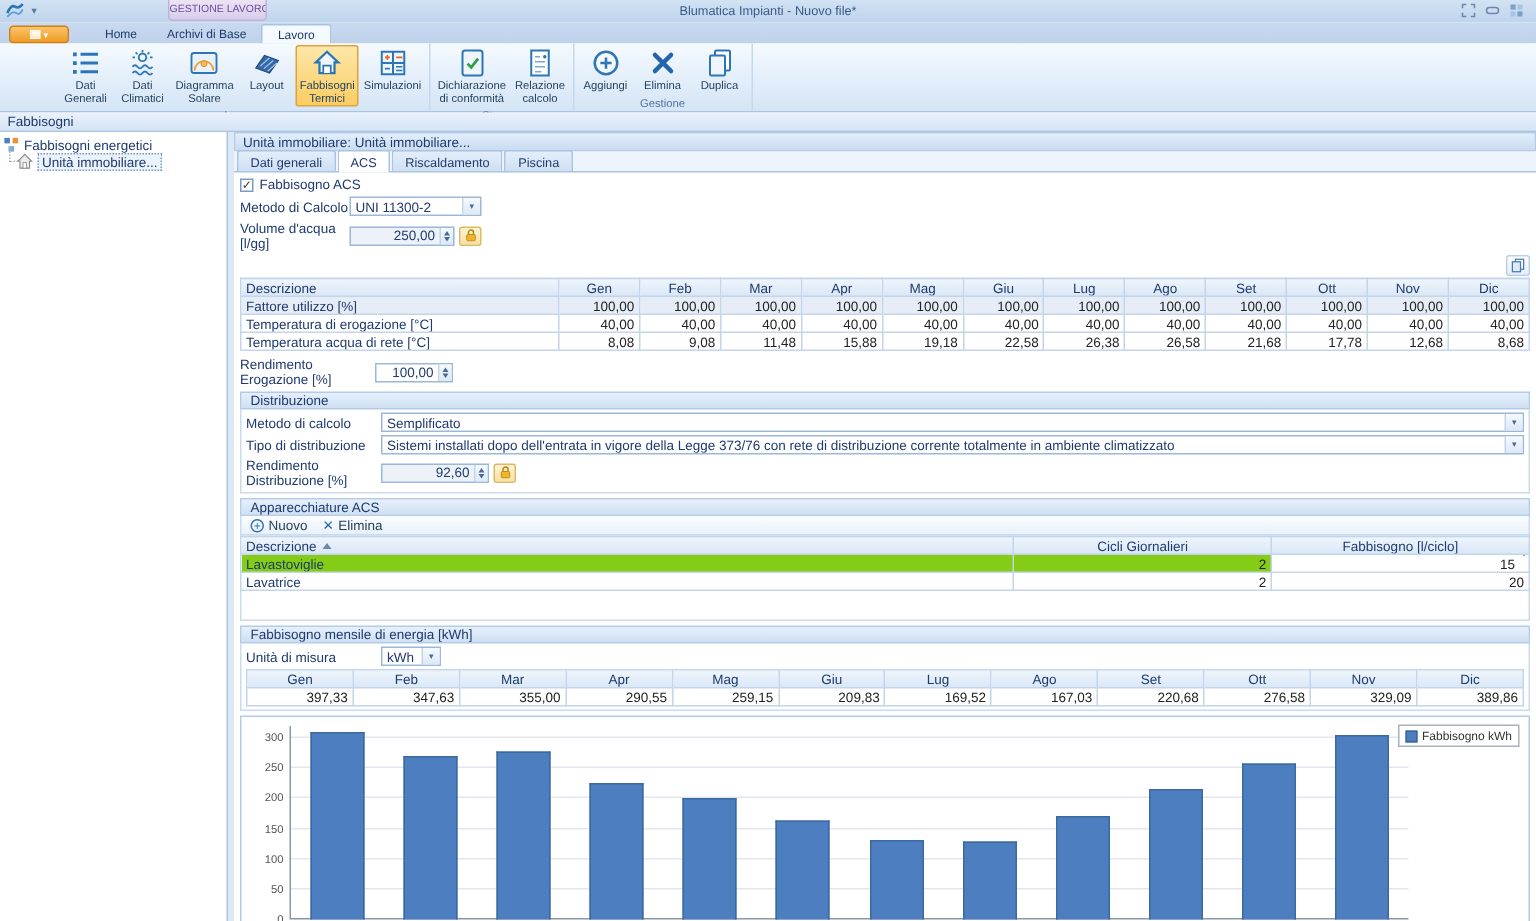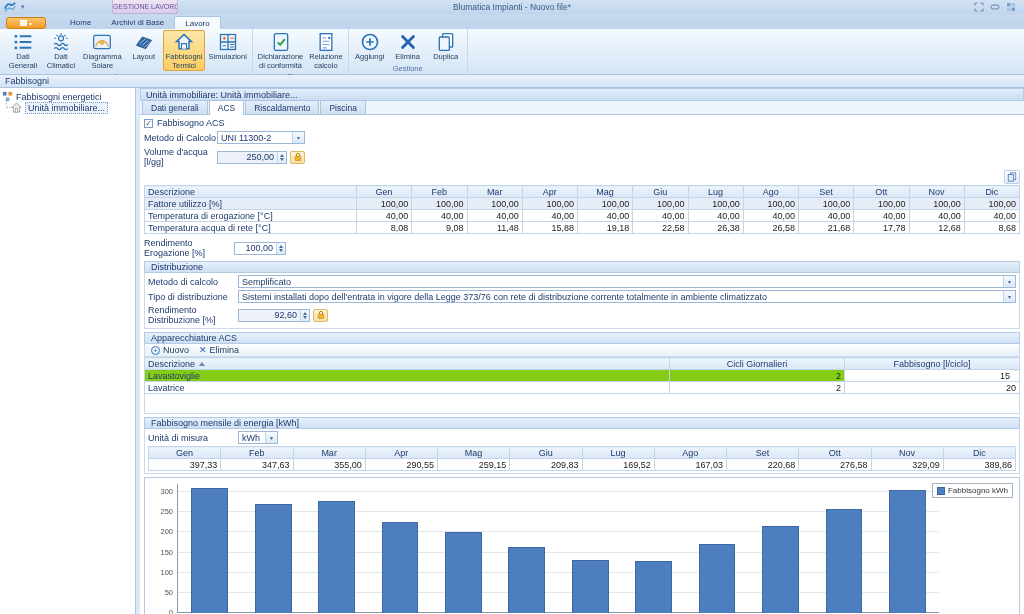--- a/index.html
+++ b/index.html
@@ -32,21 +32,21 @@
   .rbtn.active { background:linear-gradient(#fde7a9,#fbcd63); border-color:#e0a23c; }
   .rbtn svg { width:20px; height:20px; flex:0 0 auto; }
   .rlabel { font-size:7.5px; color:#24425f; text-align:center; line-height:1.15; white-space:pre-line; margin-top:1px; }
   .rgroup-label { text-align:center; font-size:7.5px; color:#53719c; padding:1px 0 2px; }
 
   
   .panel-caption { height:13px; background:linear-gradient(#eaf2fb,#d5e4f5); border-bottom:1px solid #aac4e2; line-height:12px; padding-left:5px; color:#1f3a6e; flex:0 0 auto; }
 
   
   .split { flex:1; display:flex; min-height:0; }
-  .tree-panel { width:136px; background:#fff; border-right:1px solid #aac4e2; padding:3px 2px; flex:0 0 auto; }
+  .tree-panel { width:152px; background:#fff; border-right:1px solid #aac4e2; padding:3px 2px; flex:0 0 auto; }
   .tree-row { display:flex; align-items:center; gap:3px; height:11px; white-space:nowrap; }
   .tree-row.child { margin-left:9px; position:relative; }
   .tree-row.child::before { content:""; position:absolute; left:-5px; top:-4px; width:5px; height:9px; border-left:1px dotted #9ab0c8; border-bottom:1px dotted #9ab0c8; }
   .tree-row svg { width:11px; height:11px; flex:0 0 auto; }
   .tree-sel { border:1px dotted #7a9cc4; background:#eaf2fb; padding:0 2px; }
   .splitter { width:4px; background:#dce8f6; flex:0 0 auto; }
 
   .content { flex:1; display:flex; flex-direction:column; min-width:0; background:#fff; }
   .unit-header { height:13px; background:linear-gradient(#e2eefb,#cadcf1); border:1px solid #b3cbe6; line-height:12px; padding-left:5px; flex:0 0 auto; }
   .mtabs { height:14px; display:flex; align-items:flex-end; background:#eef4fb; border-bottom:1px solid #aac4e2; padding-left:2px; gap:1px; flex:0 0 auto; }
@@ -144,21 +144,21 @@
         <span class="da">▾</span>
       </div>
     <div id="ribbon-tabs" style="display:flex;">
         <span class="rtab">Home</span>
         <span class="rtab">Archivi di Base</span>
         <span class="rtab active">Lavoro</span>
       </div>
   </div>
 
   <div class="ribbon">
-      <div id="ribbon-groups" style="display:flex;">
+      <div id="ribbon-groups" style="display:flex;margin-left:34px;">
         <div class="rgroup">
           <div class="rbuttons">
             <div class="rbtn">
               <span style="display: flex;">
                 <svg viewBox="0 0 24 24">
                   <g stroke="#2e75b6" stroke-width="2.4" fill="none">
                     <path d="M8 5h14M8 12h14M8 19h14"></path>
                   </g>
                   <g fill="#2e75b6">
                     <rect x="2" y="3.6" width="3" height="3"></rect>

